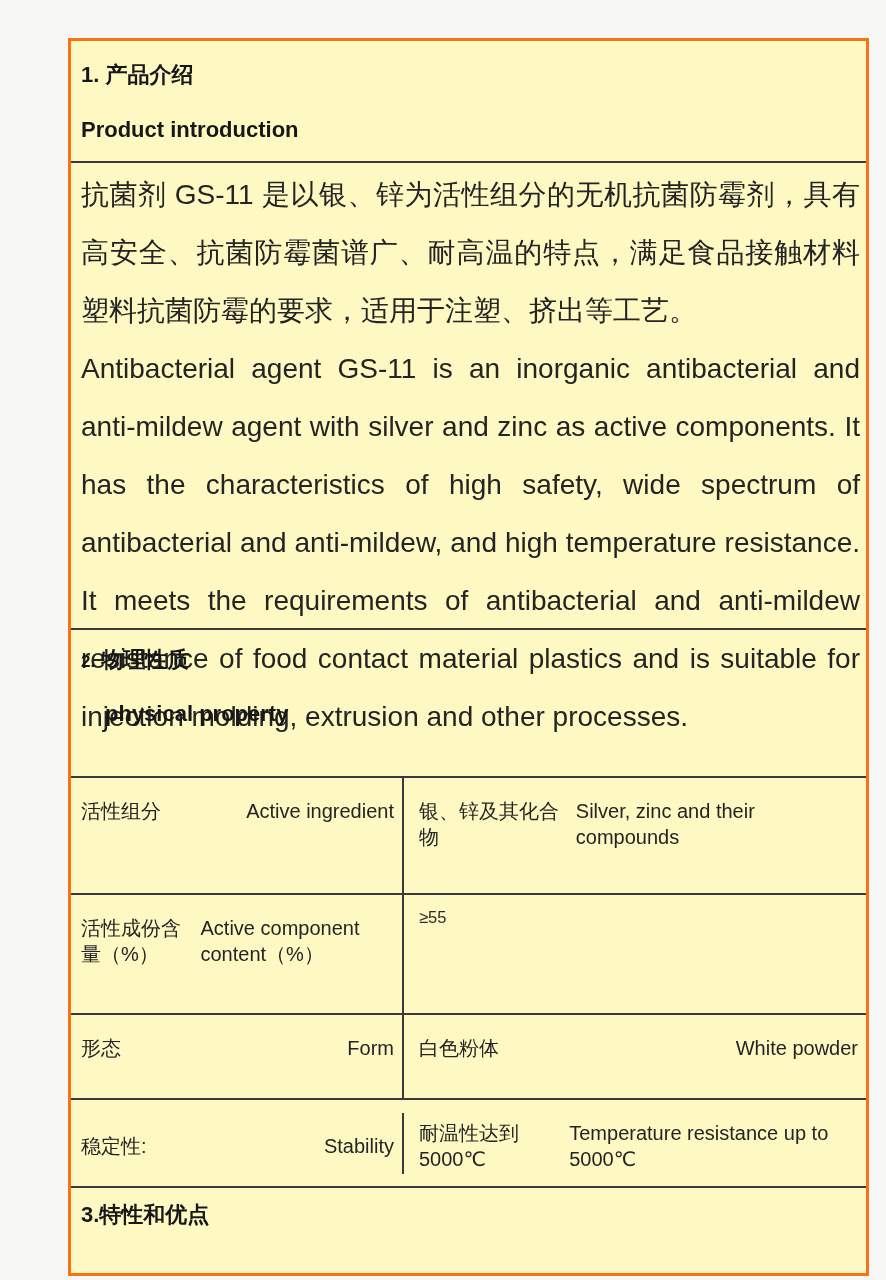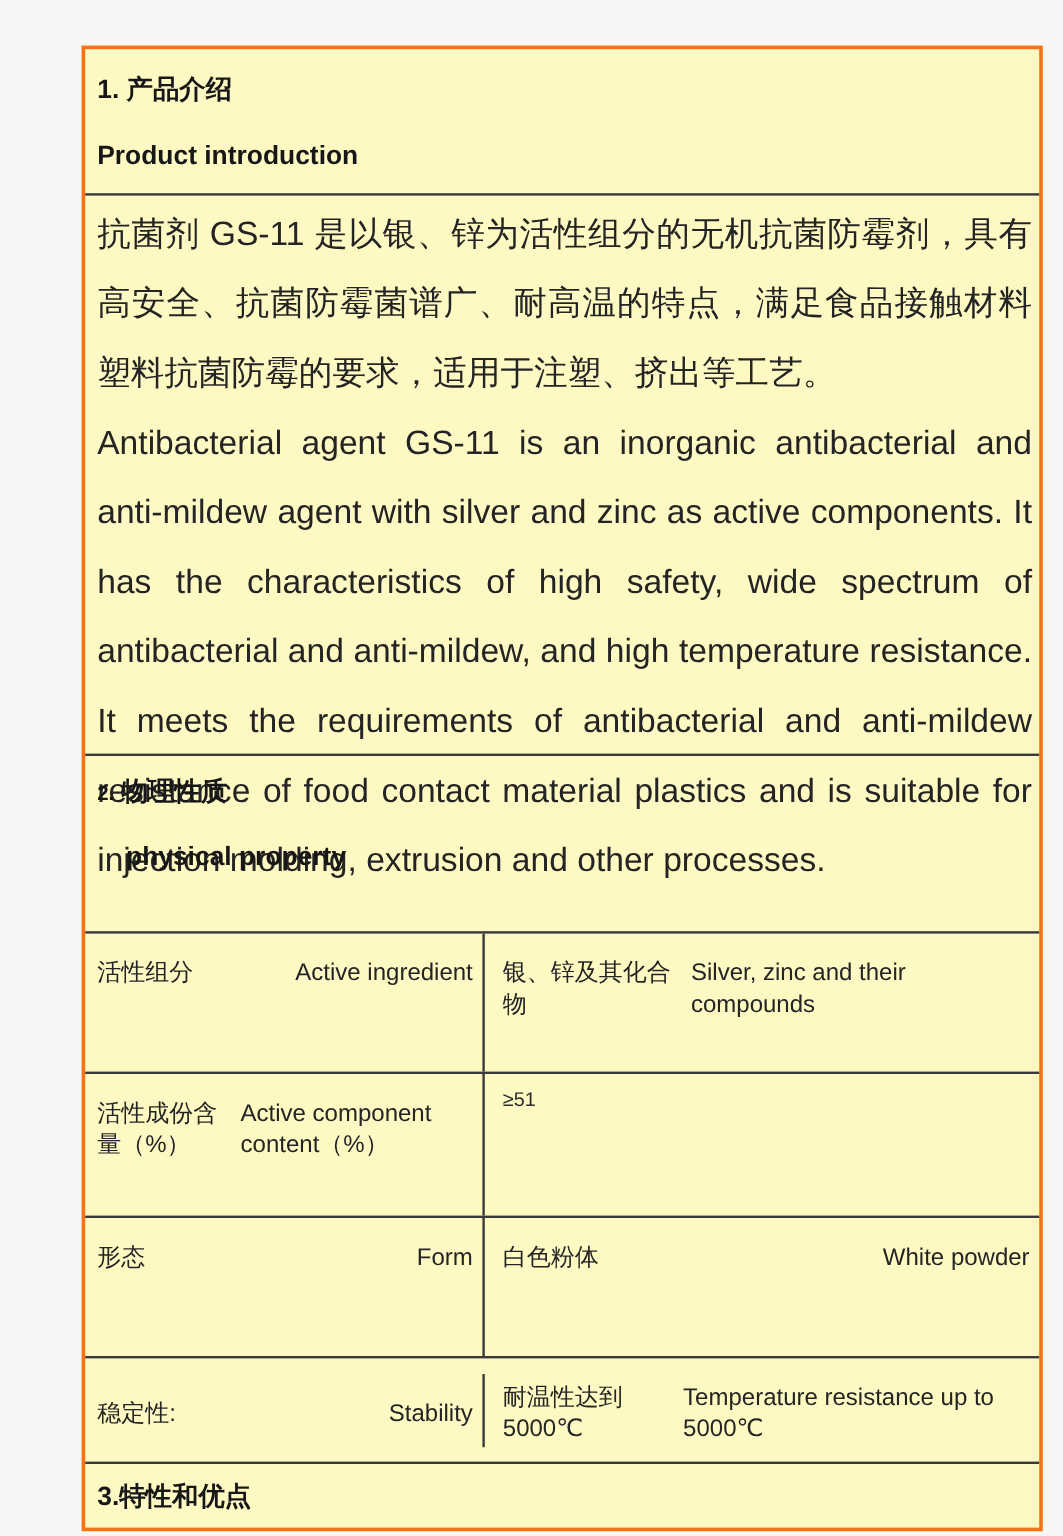--- a/index.html
+++ b/index.html
@@ -41,21 +41,21 @@
 
   
   .b3 { height: 148px; padding: 17px 8px 0 10px; }
   .sec-num { font-size: 17px; font-weight: 700; }
   .b3 .heading-en { margin-top: 26px; margin-left: 24px; }
 
   
   .trow { display: flex; border-bottom: 2px solid #3a3a3a; }
   .trow-1 { height: 117px; }
   .trow-2 { height: 120px; }
-  .trow-3 { height: 117px; }
+  .trow-3 { height: 85px; }
   .trow-4 { height: 88px; align-items: center; }
   .cell {
     display: flex;
     flex-direction: row;
     justify-content: space-between;
     padding: 20px 8px 15px 10px;
     font-size: 20px;
     color: #242424;
   }
   .cell-label { width: 333px; border-right: 2px solid #3a3a3a; }
@@ -106,21 +106,21 @@
         <div class="cline">Silver, zinc and their compounds</div>
       </div>
     </div>
 
     <div class="trow trow-2">
       <div class="cell cell-label">
         <div class="cline">活性成份含量（%）</div>
         <div class="cline">Active component content（%）</div>
       </div>
       <div class="cell cell-value top-align">
-        <div class="cline">≥51</div>
+        <div class="cline">≥55</div>
       </div>
     </div>
 
     <div class="trow trow-3">
       <div class="cell cell-label">
         <div class="cline">形态</div>
         <div class="cline">Form</div>
       </div>
       <div class="cell cell-value">
         <div class="cline">白色粉体</div>

